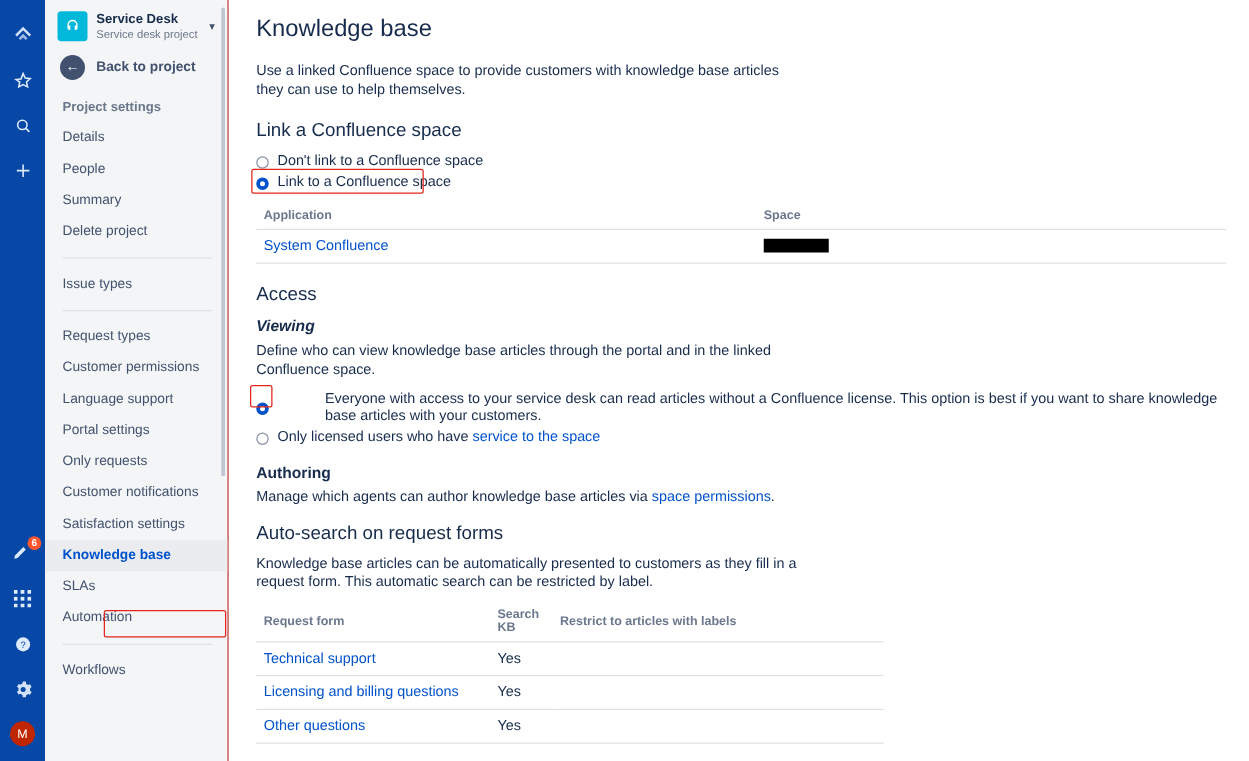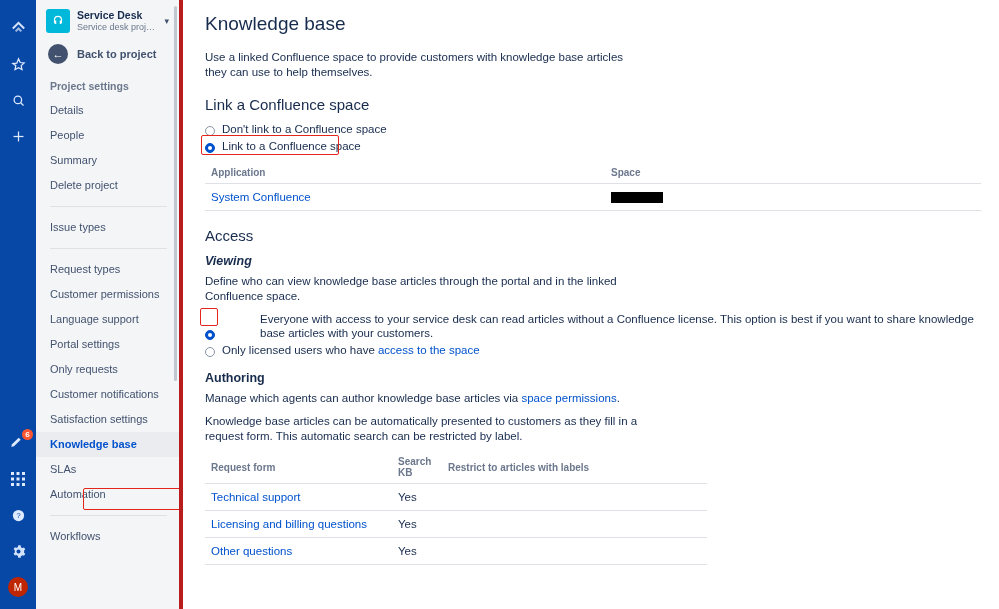--- a/index.html
+++ b/index.html
@@ -56,21 +56,21 @@
     background: #bf2600;
     display: flex; align-items: center; justify-content: center;
     font-size: 10px; color: #fff;
   }
 
   
   .sidebar {
     width: 147px;
     flex: 0 0 147px;
     background: #f4f5f7;
-    border-right: 4px solid #b91c1c;
+    border-right: 1px solid #b91c1c;
     position: relative;
     overflow: hidden;
   }
   .proj-header {
     display: flex;
     align-items: center;
     padding: 9px 8px 7px 10px;
     gap: 7px;
   }
   .proj-avatar {
@@ -202,21 +202,21 @@
   h3.sub.tight { margin-top: 10px; font-style: italic; }
   .sec-desc {
     font-size: 11.5px;
     color: #172b4d;
     line-height: 15px;
     margin-bottom: 8px;
     max-width: 470px;
   }
   .radio-row {
     display: flex;
-    align-items: flex-end;
+    align-items: center;
     gap: 7px;
     margin: 2px 0 3px 0;
     position: relative;
   }
   .radio {
     width: 10px; height: 10px;
     border-radius: 50%;
     border: 1px solid #8993a4;
     background: #fff;
     flex: 0 0 10px;
@@ -464,26 +464,27 @@
     <h3 class="sub tight">Viewing</h3>
     <div class="sec-desc">Define who can view knowledge base articles through the portal and in the linked Confluence space.</div>
 
     <div class="radio-row" style="margin-top:8px;gap:45px;">
       <span class="radio checked"></span>
       <span class="radio-label">Everyone with access to your service desk can read articles without a Confluence license. This option is best if you want to share knowledge base articles with your customers.</span>
       <span class="hl" style="left:-5px; top:-4px; width:18px; height:18px;"></span>
     </div>
     <div class="radio-row">
       <span class="radio"></span>
-      <span class="radio-label"><span>Only licensed users who have </span><a class="link" href="#">access to the space</a></span>
+      <span class="radio-label"><span>Only licensed users who have </span><a class="link" href="#">service to the space</a></span>
     </div>
 
     <h3 class="sub">Authoring</h3>
     <div class="sec-desc"><span>Manage which agents can author knowledge base articles via </span><a class="link" href="#">space permissions</a><span>.</span></div>
 
+    <h2 class="sec" style="margin-top:12px;">Auto-search on request forms</h2>
     <div class="sec-desc">Knowledge base articles can be automatically presented to customers as they fill in a request form. This automatic search can be restricted by label.</div>
 
     <table class="kb short">
       <thead>
         <tr>
           <th class="col-form">Request form</th>
           <th class="col-search">Search KB</th>
           <th>Restrict to articles with labels</th>
         </tr>
       </thead>

